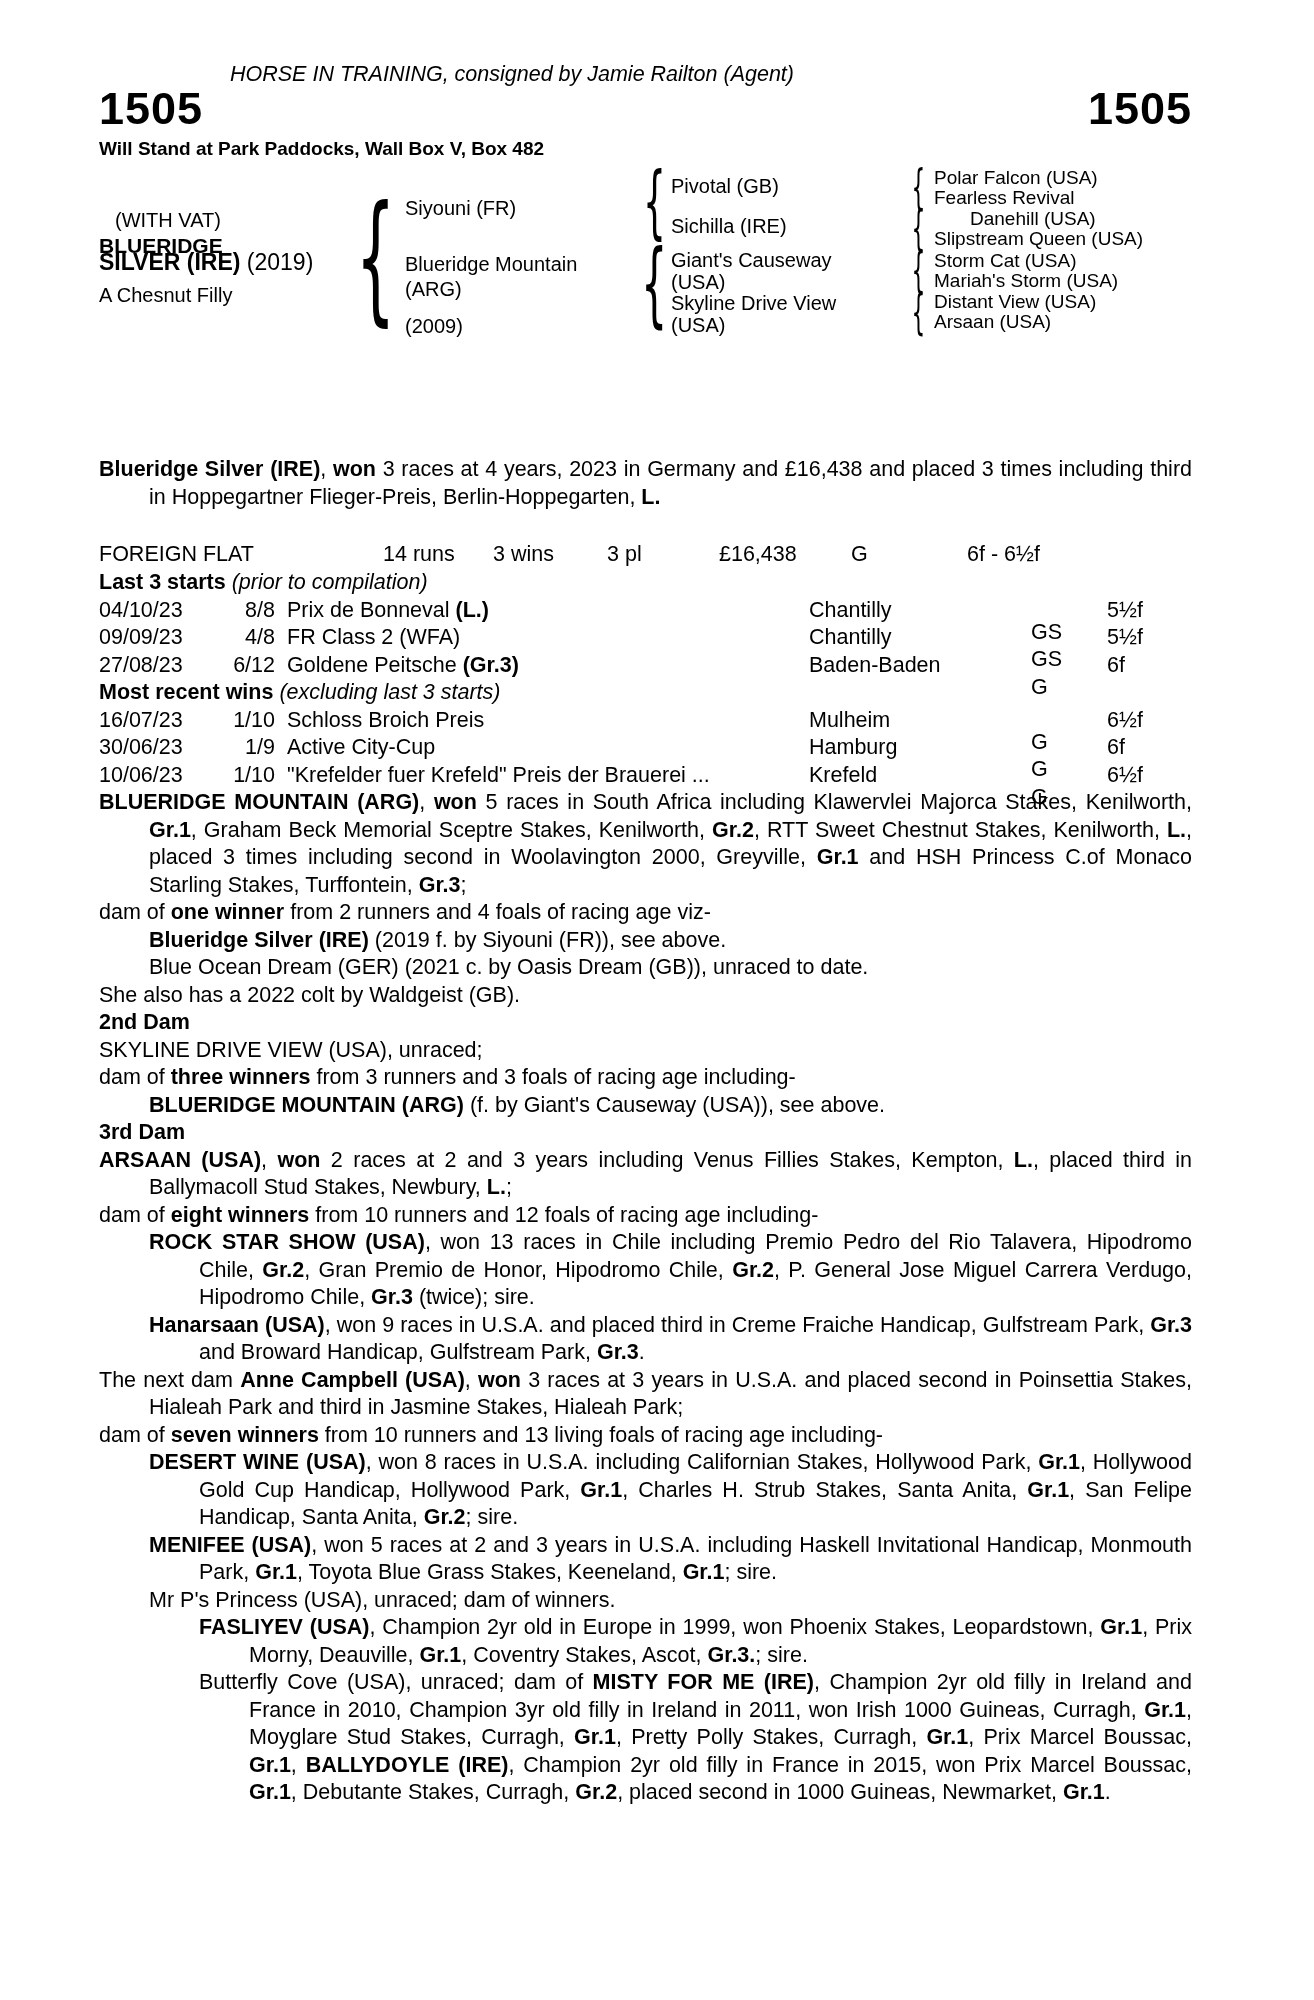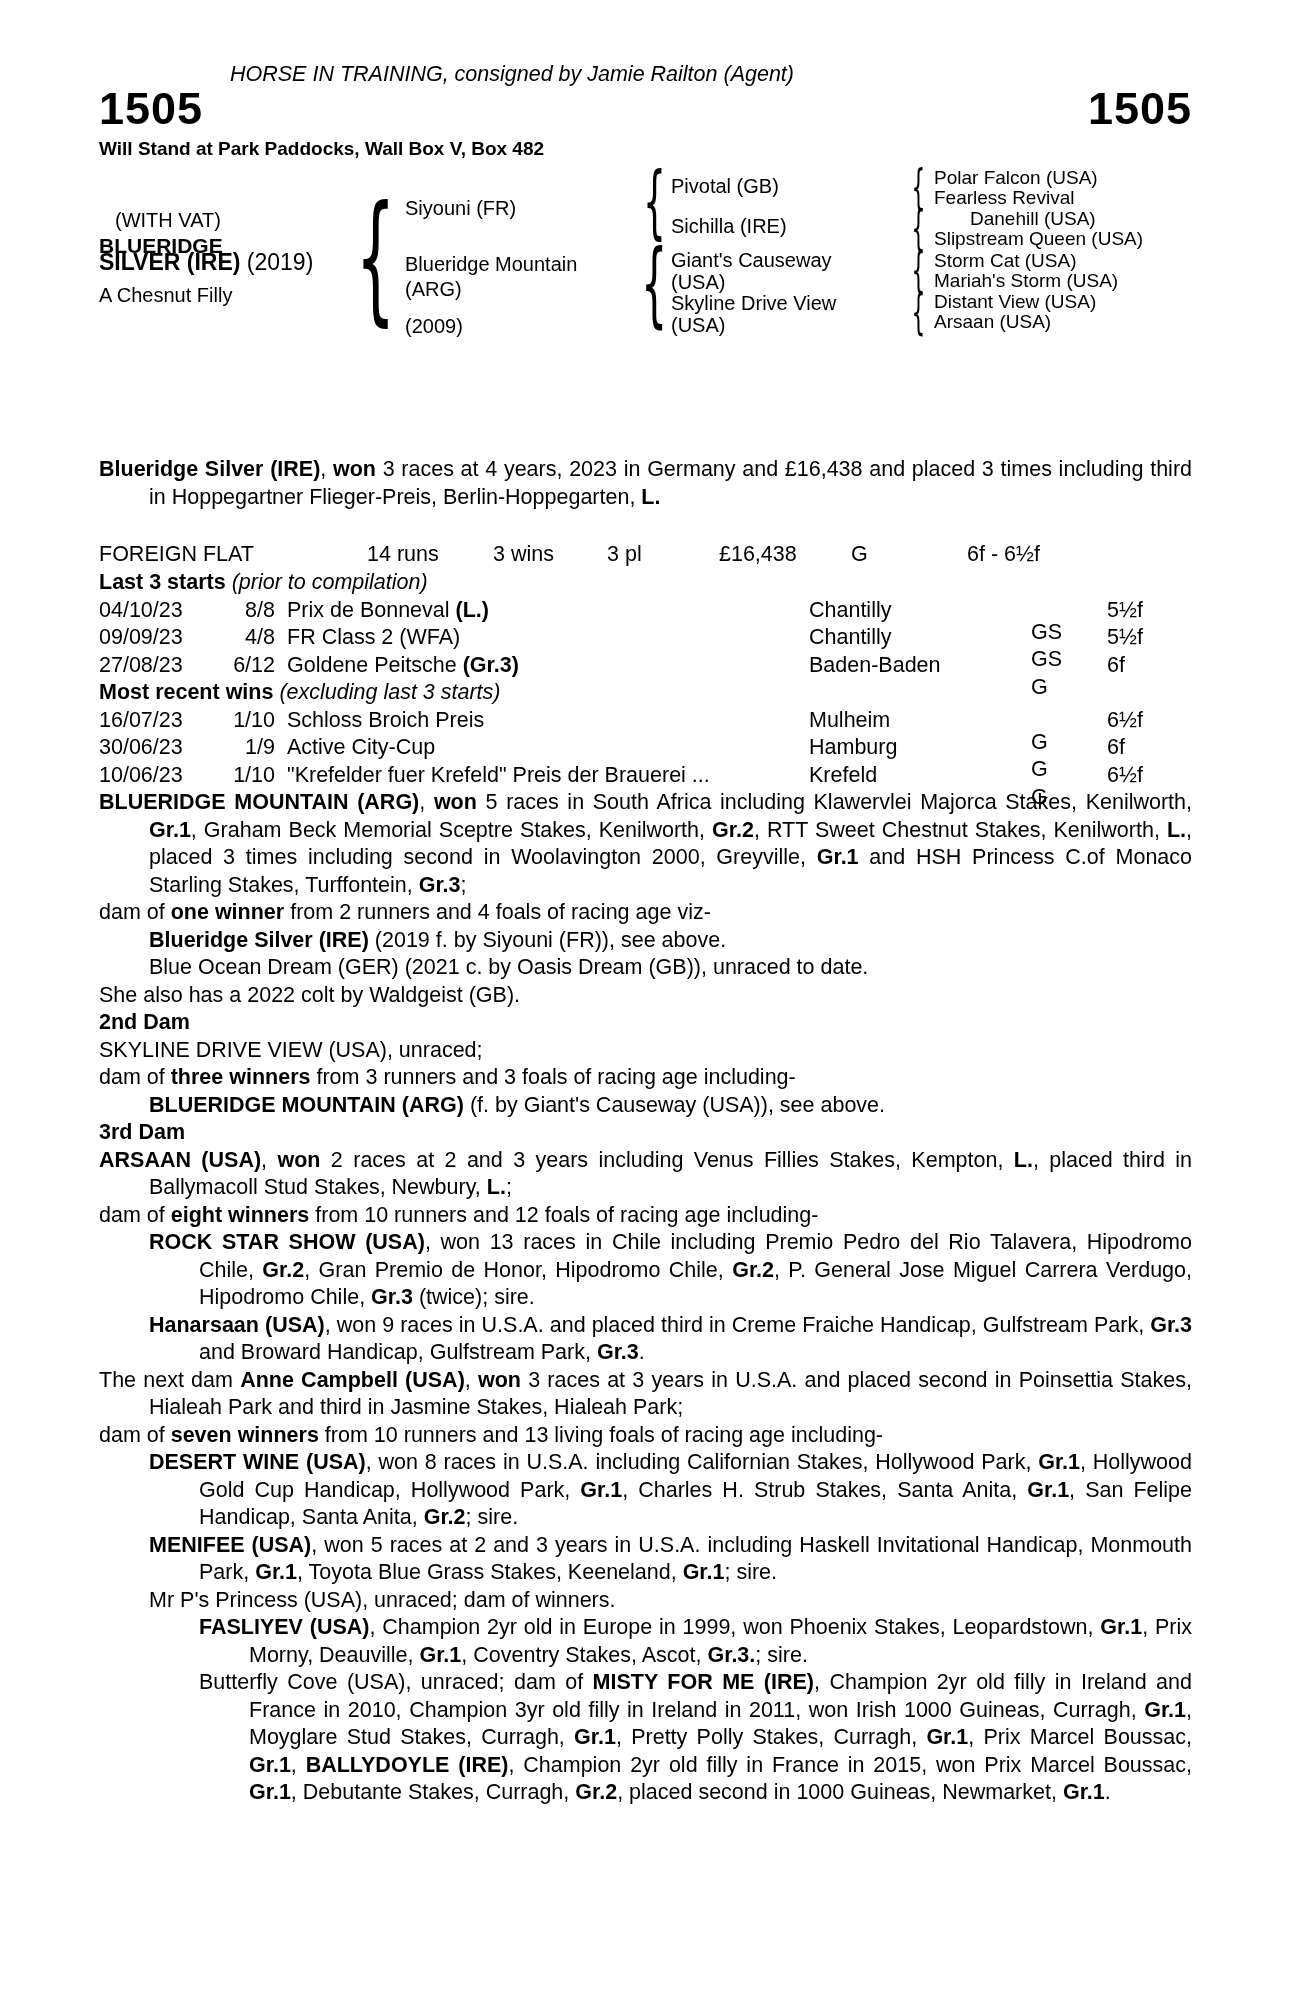--- a/index.html
+++ b/index.html
@@ -54,21 +54,21 @@
   
   .flow{position:absolute;left:99px;top:456px;width:1093px;font-size:21.5px;line-height:27.5px;}
   .flow p{margin:0;text-align:justify;}
   .p0{padding-left:50px;text-indent:-50px;}
   .p1{padding-left:100px;text-indent:-50px;}
   .p2{padding-left:150px;text-indent:-50px;}
   .bh{font-weight:700;margin:0;}
 
   .record-row{position:relative;height:28px;margin-top:30px;}
   .record-row span{position:absolute;white-space:nowrap;}
-  .r0{left:0;} .r1{left:268px;} .r2{left:394px;} .r3{left:508px;} .r4{left:620px;} .r5{left:752px;} .r6{left:868px;}
+  .r0{left:0;} .r1{left:284px;} .r2{left:394px;} .r3{left:508px;} .r4{left:620px;} .r5{left:752px;} .r6{left:868px;}
 
   .h-last3{margin-top:22px;}
   .h-recent{margin-top:12px;}
   .h-dam1{margin-top:18px;}
   .h-dam2{margin-top:12px;}
   .h-dam3{margin-top:16px;}
   .p-nextdam{margin-top:16px;}
 
   .rrow{position:relative;height:27.5px;}
   .rrow .c{position:absolute;white-space:nowrap;}

